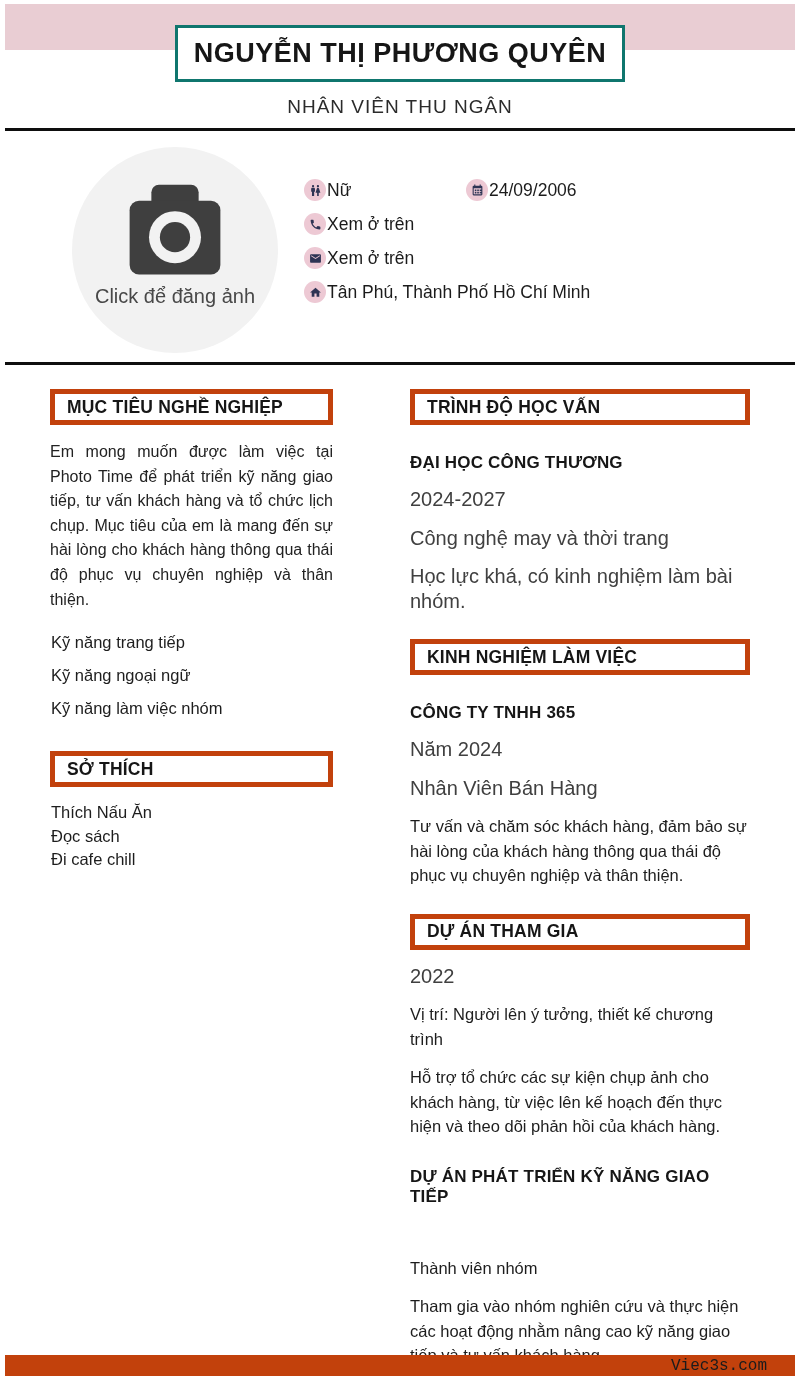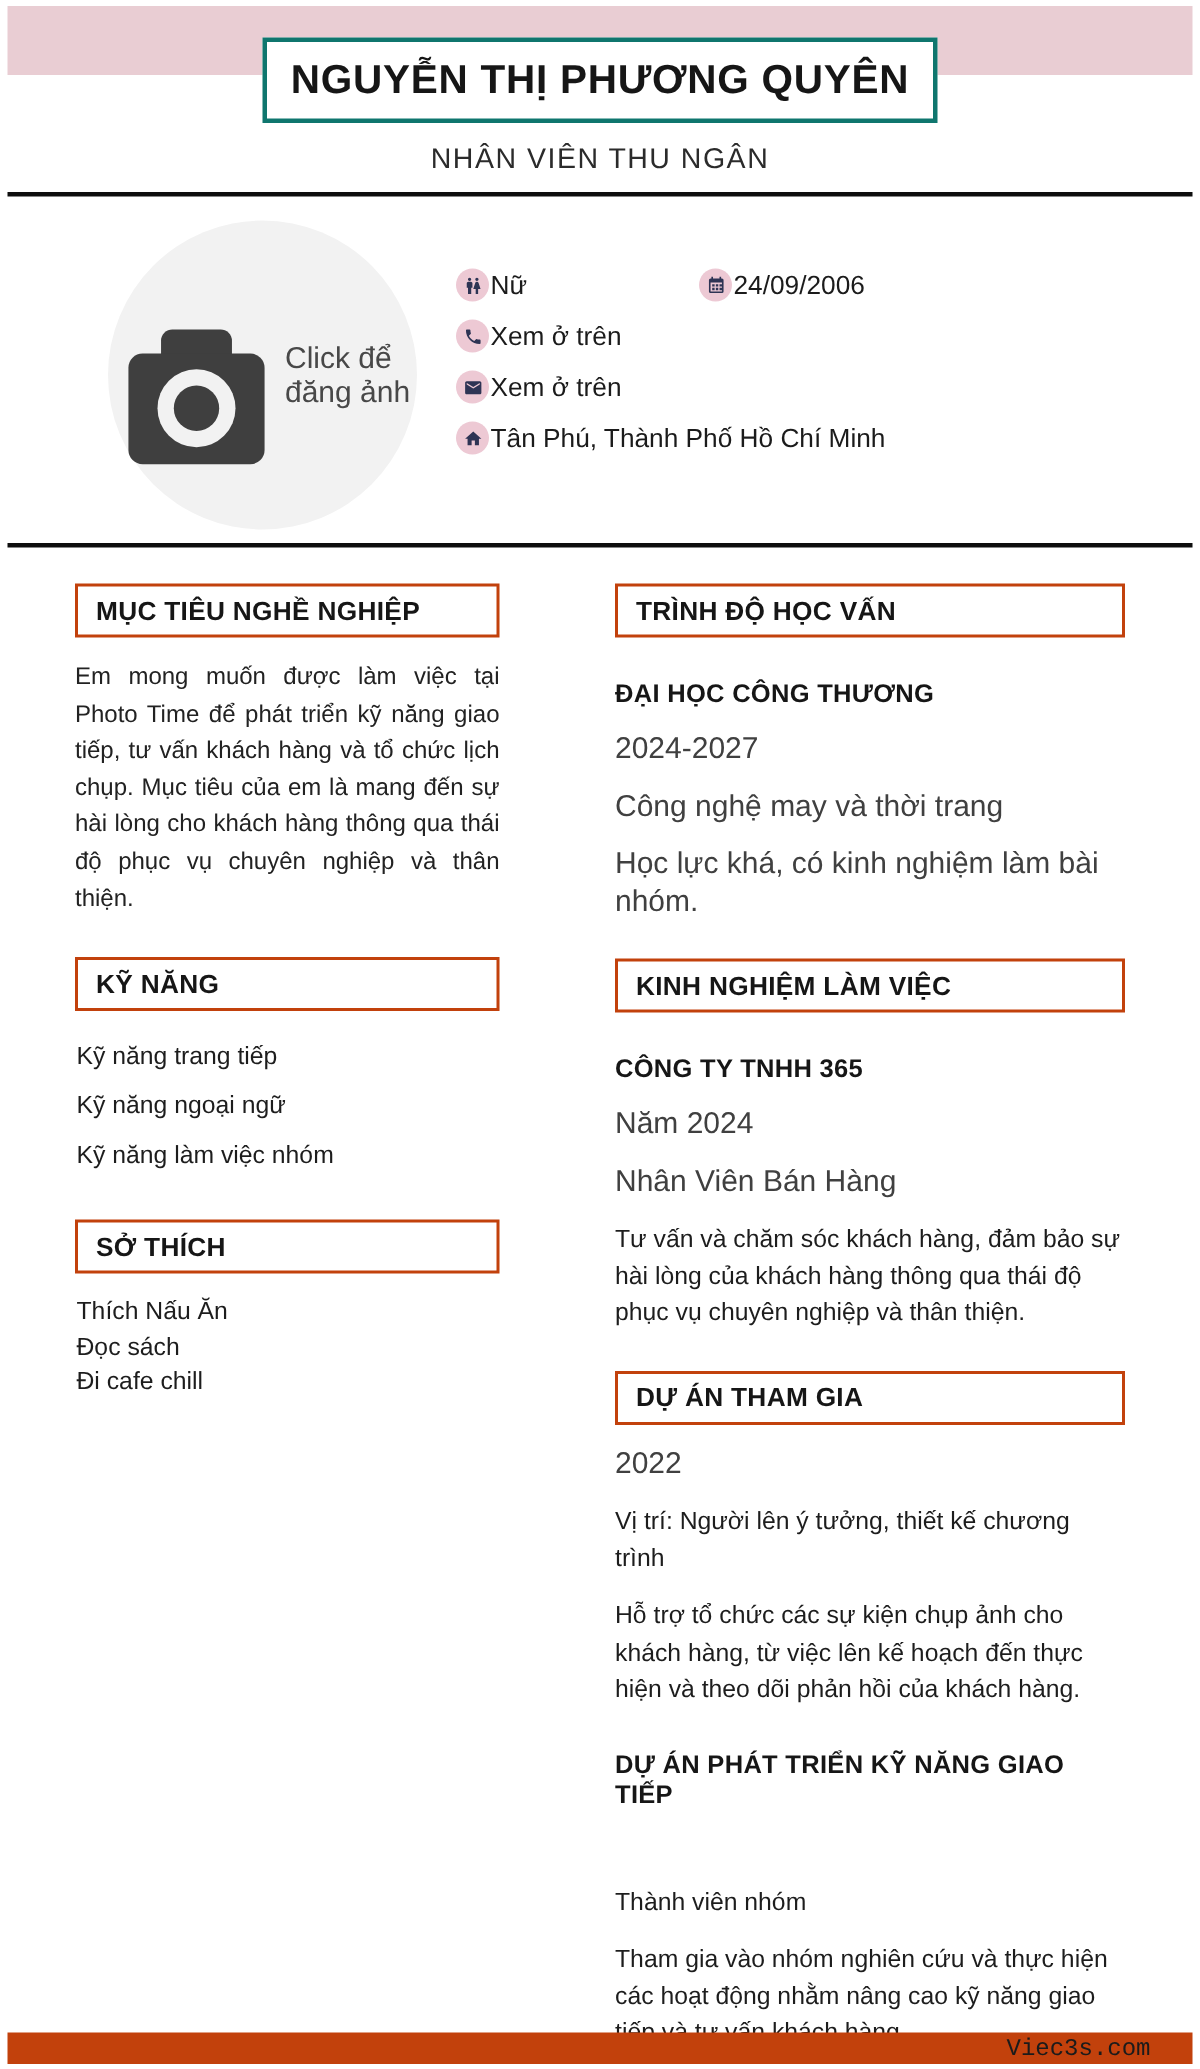--- a/index.html
+++ b/index.html
@@ -31,21 +31,21 @@
     text-align:center; font-size:19px; letter-spacing:1px; color:#2b2b2b;
   }
   .rule { position:absolute; left:5px; right:5px; height:3px; background:#0e0e0e; }
   .rule-1 { top:128px; }
   .rule-2 { top:362px; }
 
   
   .photo-circle {
     position:absolute; top:147px; left:72px; width:206px; height:206px;
     background:#f2f2f2; border-radius:50%;
-    display:flex; flex-direction:row; align-items:center;
+    display:flex; flex-direction:column; align-items:center;
     cursor:pointer;
   }
   .camera-wrap { margin-top:32px; width:118px; height:104px; }
   .photo-label { margin-top:2px; font-size:20px; color:#484848; }
 
   .contact {
     position:absolute; top:179px; left:304px; width:450px;
   }
   .contact-row { display:flex; margin-bottom:12px; min-height:22px; }
   .contact-cell { display:flex; align-items:center; gap:1px; }
@@ -56,21 +56,21 @@
   }
   .icon-circle svg { width:13px; height:13px; fill:#2e3454; }
   .contact-text { font-size:17.5px; color:#1b1b1b; }
 
   
   .col { position:absolute; top:389px; }
   .col-left  { left:50px;  width:283px; }
   .col-right { left:410px; width:340px; }
 
   .section-box {
-    border:2px solid #c2410c; background:#fff; height:36px;
+    border:5px solid #c2410c; background:#fff; height:36px;
     display:flex; align-items:center; padding-left:12px;
   }
   .section-box span { font-size:17.5px; font-weight:bold; color:#161616; letter-spacing:.2px; }
   .mt { margin-top:26px; }
 
   .objective {
     margin-top:15px; font-size:16px; line-height:24.6px;
     text-align:justify; color:#222222;
   }
   .plain-list { list-style:none; margin-top:14px; }
@@ -168,23 +168,20 @@
 </div>
 
 <div class="rule rule-2"></div>
 
 <div class="col col-left">
   <div class="section-box">
     <span>MỤC TIÊU NGHỀ NGHIỆP</span>
   </div>
   <p class="objective">Em mong muốn được làm việc tại Photo Time để phát triển kỹ năng giao tiếp, tư vấn khách hàng và tổ chức lịch chụp. Mục tiêu của em là mang đến sự hài lòng cho khách hàng thông qua thái độ phục vụ chuyên nghiệp và thân thiện.</p>
 
-  <div class="section-box mt">
-    <span>KỸ NĂNG</span>
-  </div>
   <ul class="plain-list skills-list">
     <li>Kỹ năng trang tiếp</li>
     <li>Kỹ năng ngoại ngữ</li>
     <li>Kỹ năng làm việc nhóm</li>
   </ul>
 
   <div class="section-box mt">
     <span>SỞ THÍCH</span>
   </div>
   <ul class="plain-list hobby-list">

